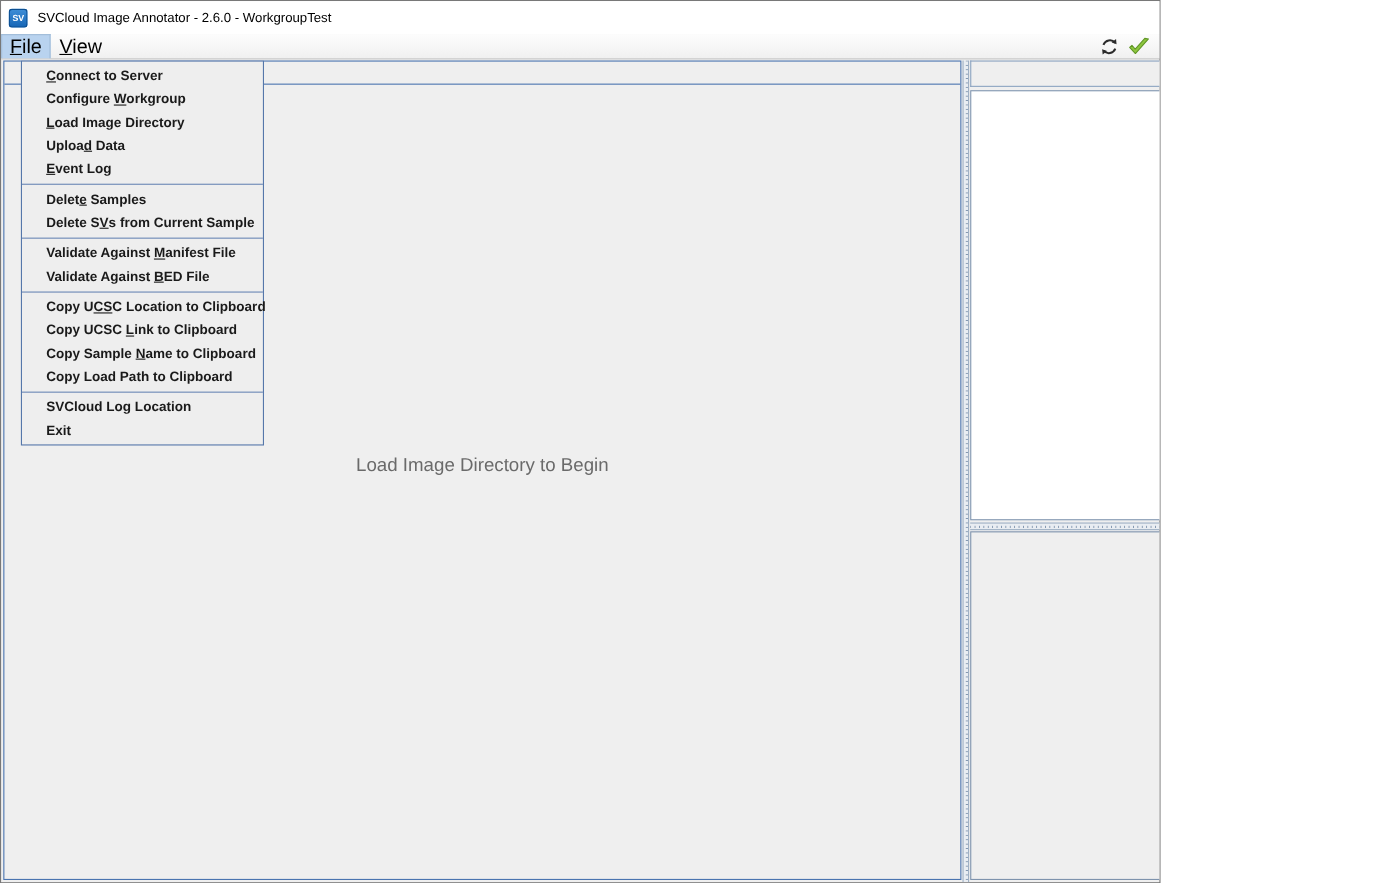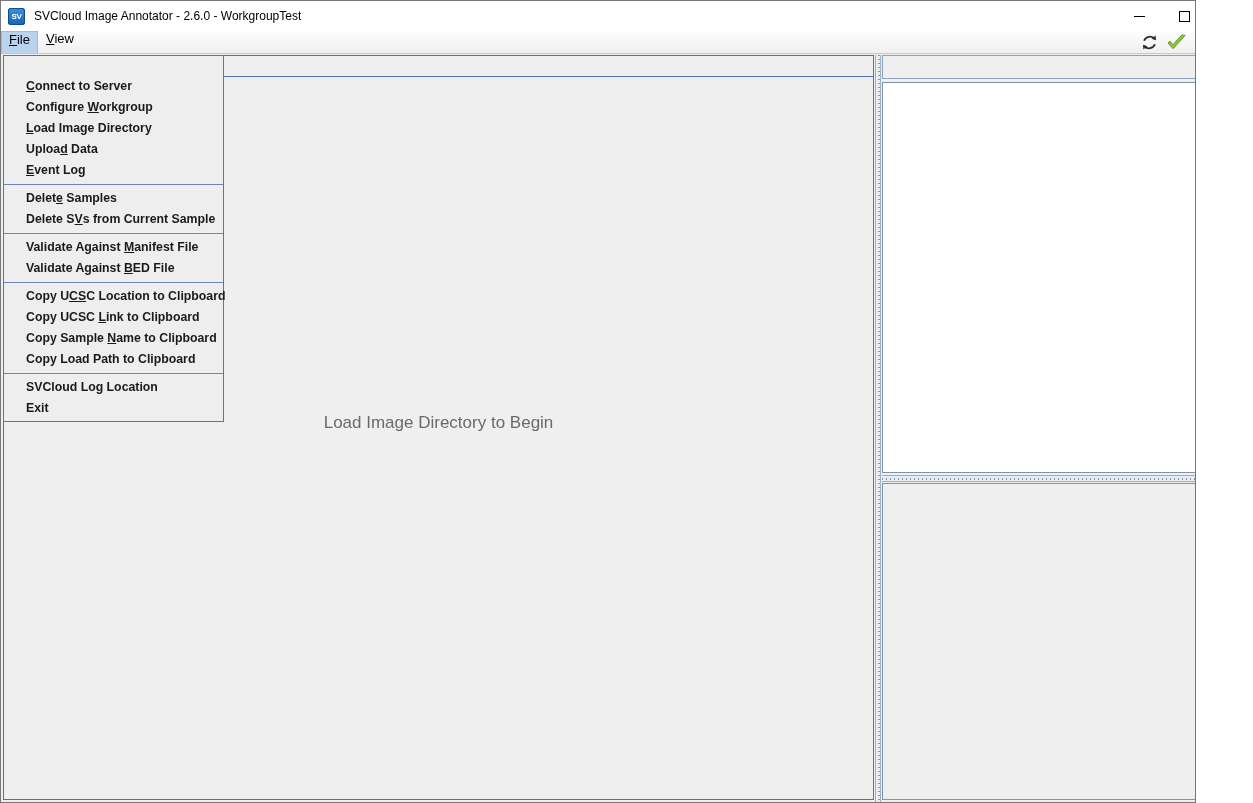--- a/index.html
+++ b/index.html
@@ -12,21 +12,21 @@
     height: 803px;
     font-family: "Liberation Sans", sans-serif;
     overflow: hidden;
     position: relative;
   }
 
   
   #window {
     position: absolute;
     left: 0; top: 0;
-    width: 1196px;
+    width: 1055px;
     height: 803px;
     background: #efefef;
     box-sizing: border-box;
     border: 1px solid #787878;
     overflow: hidden;
   }
 
   
   #titlebar {
     position: absolute;
@@ -85,22 +85,22 @@
     height: 23px;
     background: linear-gradient(#fdfdfd, #f0f0f0);
     border-bottom: 1px solid #c8c8c8;
     box-sizing: border-box;
     display: flex;
     align-items: stretch;
   }
   .menu-top {
     padding: 0 8px;
     display: flex;
-    align-items: flex-start;
-    font-size: 13px;
+    align-items: flex-end;
+    font-size: 18px;
     color: #000000;
     cursor: default;
   }
   .menu-top.active {
     background: #b9d3ef;
     border: 1px solid #a0bcd8;
     border-bottom: none;
     padding: 0 7px;
   }
   #toolbar-icons {
@@ -109,28 +109,28 @@
     top: 30px;
     height: 23px;
     display: flex;
     align-items: center;
     gap: 7px;
   }
 
   
   #file-menu {
     position: absolute;
-    left: 2px;
+    left: 18px;
     top: 54px;
     width: 221px;
     background: #eeeeee;
     border: 1px solid #5577aa;
     box-sizing: border-box;
     z-index: 50;
-    padding: 20px 0 2px 0;
+    padding: 3px 0 2px 0;
   }
   .menu-item {
     height: 21px;
     line-height: 21px;
     padding-left: 22px;
     font-size: 12.3px;
     font-weight: bold;
     color: #1a1a1a;
     white-space: nowrap;
     cursor: default;

